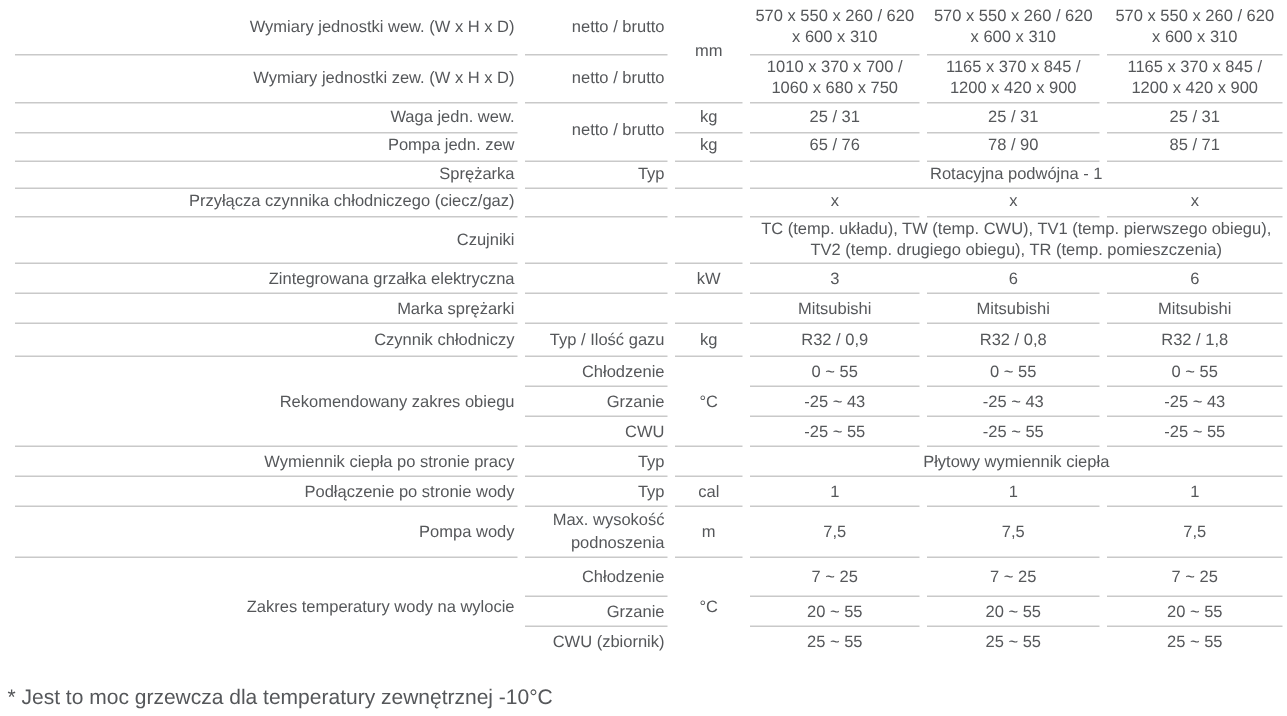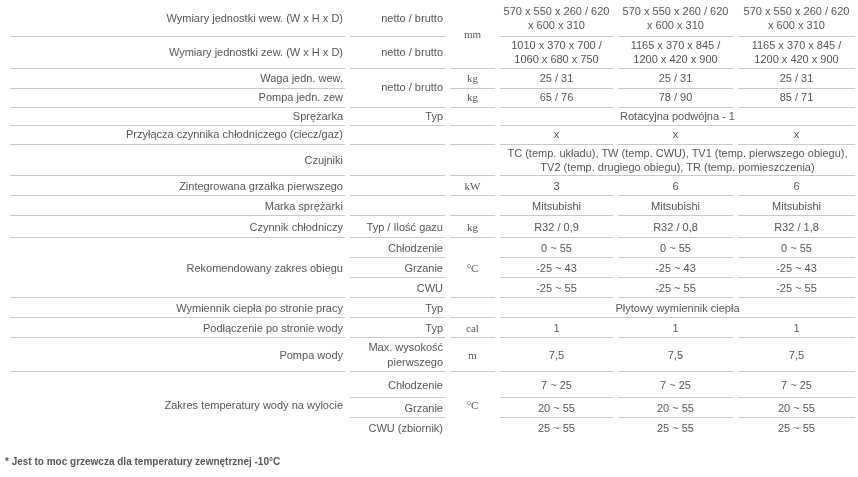--- a/index.html
+++ b/index.html
@@ -20,29 +20,28 @@
     border-bottom:1px solid #c9c9c9;
     font-size:11px;
     line-height:1.3;
     vertical-align:middle;
     padding:1px 2px;
     box-sizing:border-box;
     overflow:hidden;
   }
   td.p{text-align:right;}
   td.s{text-align:right;}
-  td.u{text-align:center;font-family:Liberation Serif, serif;}
+  td.u{text-align:center;}
   td.v{text-align:center;}
   tr.last td{border-bottom:none;}
   td.nb{border-bottom:none;}
   .footnote{
     margin:18px 0 0 5px;
-    font-size:10px;
+    font-size:14px;
     color:#55575a;
-    font-weight:bold;
   }
 </style>
 </head>
 <body>
 
 <table class="spec">
   <colgroup>
     <col style="width:335px">
       <col style="width:95px">
       <col style="width:45px">
@@ -103,21 +102,21 @@
   </tr>
 
   <tr style="height:31px">
     <td class="p">Czujniki</td>
     <td class="s"></td>
     <td class="u"></td>
     <td class="v" colspan="3">TC (temp. układu), TW (temp. CWU), TV1 (temp. pierwszego obiegu), TV2 (temp. drugiego obiegu), TR (temp. pomieszczenia)</td>
   </tr>
 
   <tr style="height:20px">
-    <td class="p">Zintegrowana grzałka pierwszego</td>
+    <td class="p">Zintegrowana grzałka elektryczna</td>
     <td class="s"></td>
     <td class="u">kW</td>
     <td class="v">3</td>
     <td class="v">6</td>
     <td class="v">6</td>
   </tr>
 
   <tr style="height:20px">
     <td class="p">Marka sprężarki</td>
     <td class="s"></td>
@@ -170,21 +169,21 @@
     <td class="p">Podłączenie po stronie wody</td>
     <td class="s">Typ</td>
     <td class="u">cal</td>
     <td class="v">1</td>
     <td class="v">1</td>
     <td class="v">1</td>
   </tr>
 
   <tr style="height:34px">
     <td class="p">Pompa wody</td>
-    <td class="s">Max. wysokość pierwszego</td>
+    <td class="s">Max. wysokość podnoszenia</td>
     <td class="u">m</td>
     <td class="v">7,5</td>
     <td class="v">7,5</td>
     <td class="v">7,5</td>
   </tr>
 
   <tr style="height:26px">
     <td class="p nb" rowspan="3">Zakres temperatury wody na wylocie</td>
     <td class="s">Chłodzenie</td>
     <td class="u nb" rowspan="3">°C</td>

